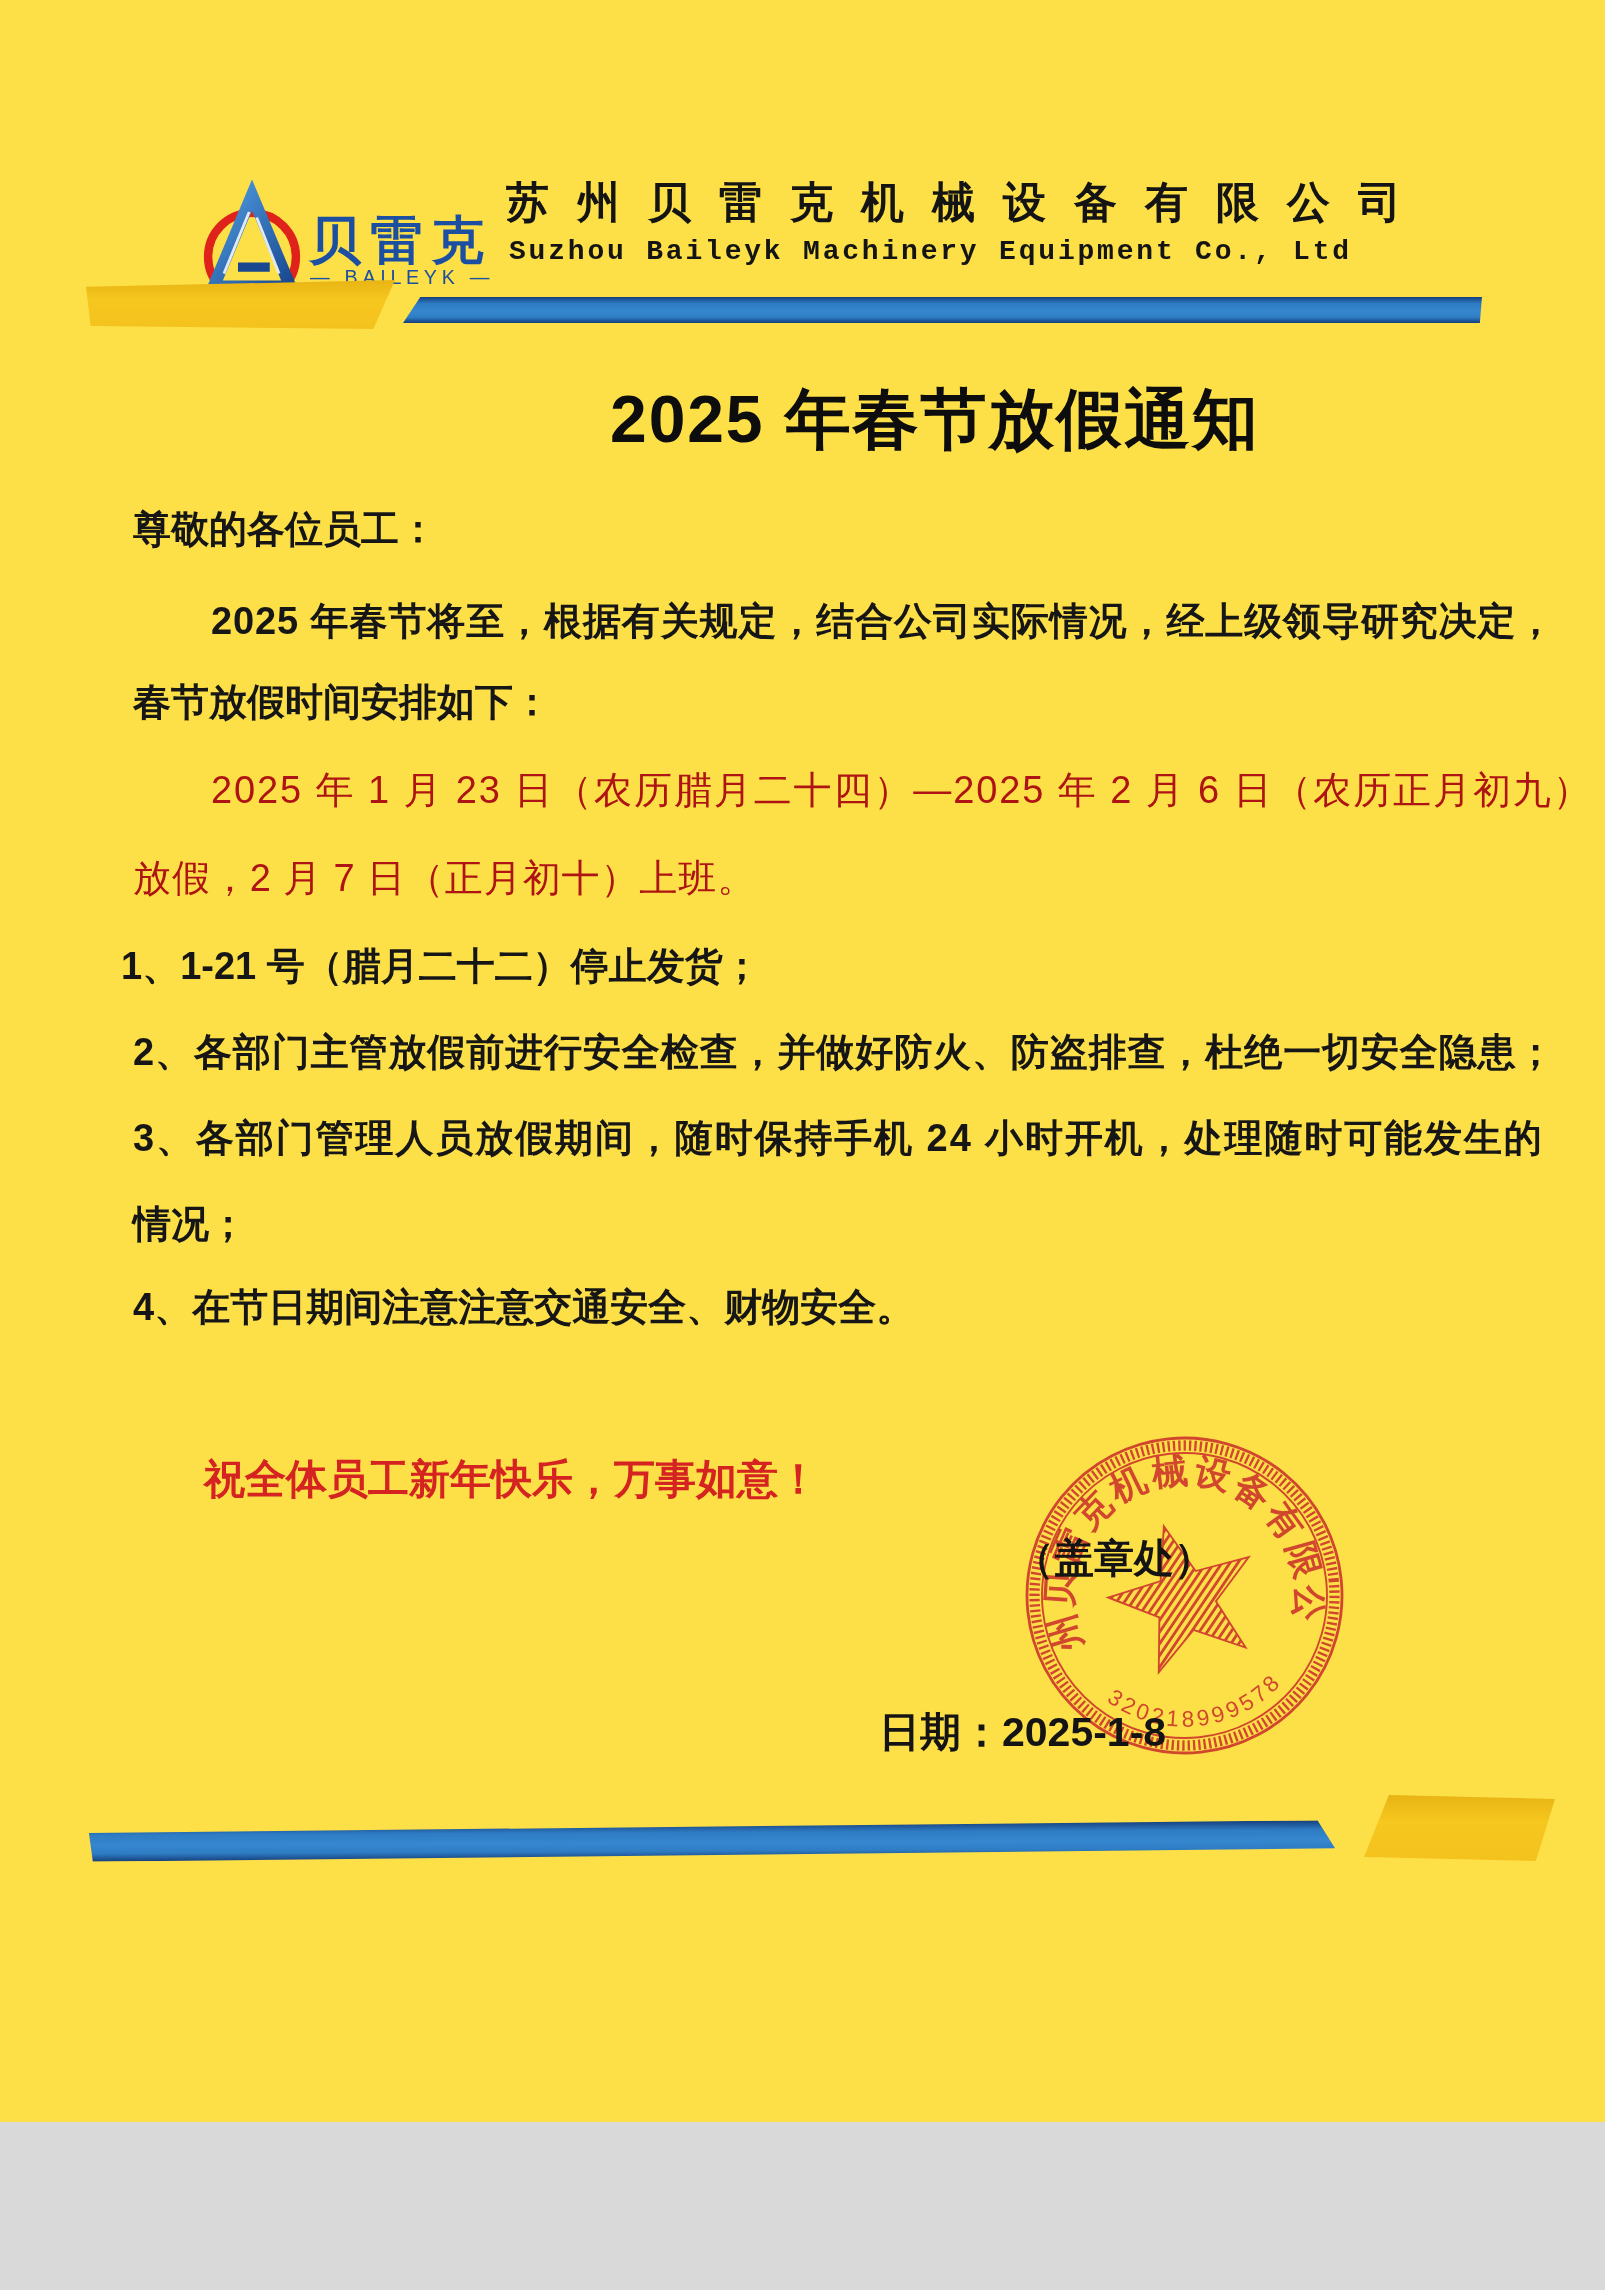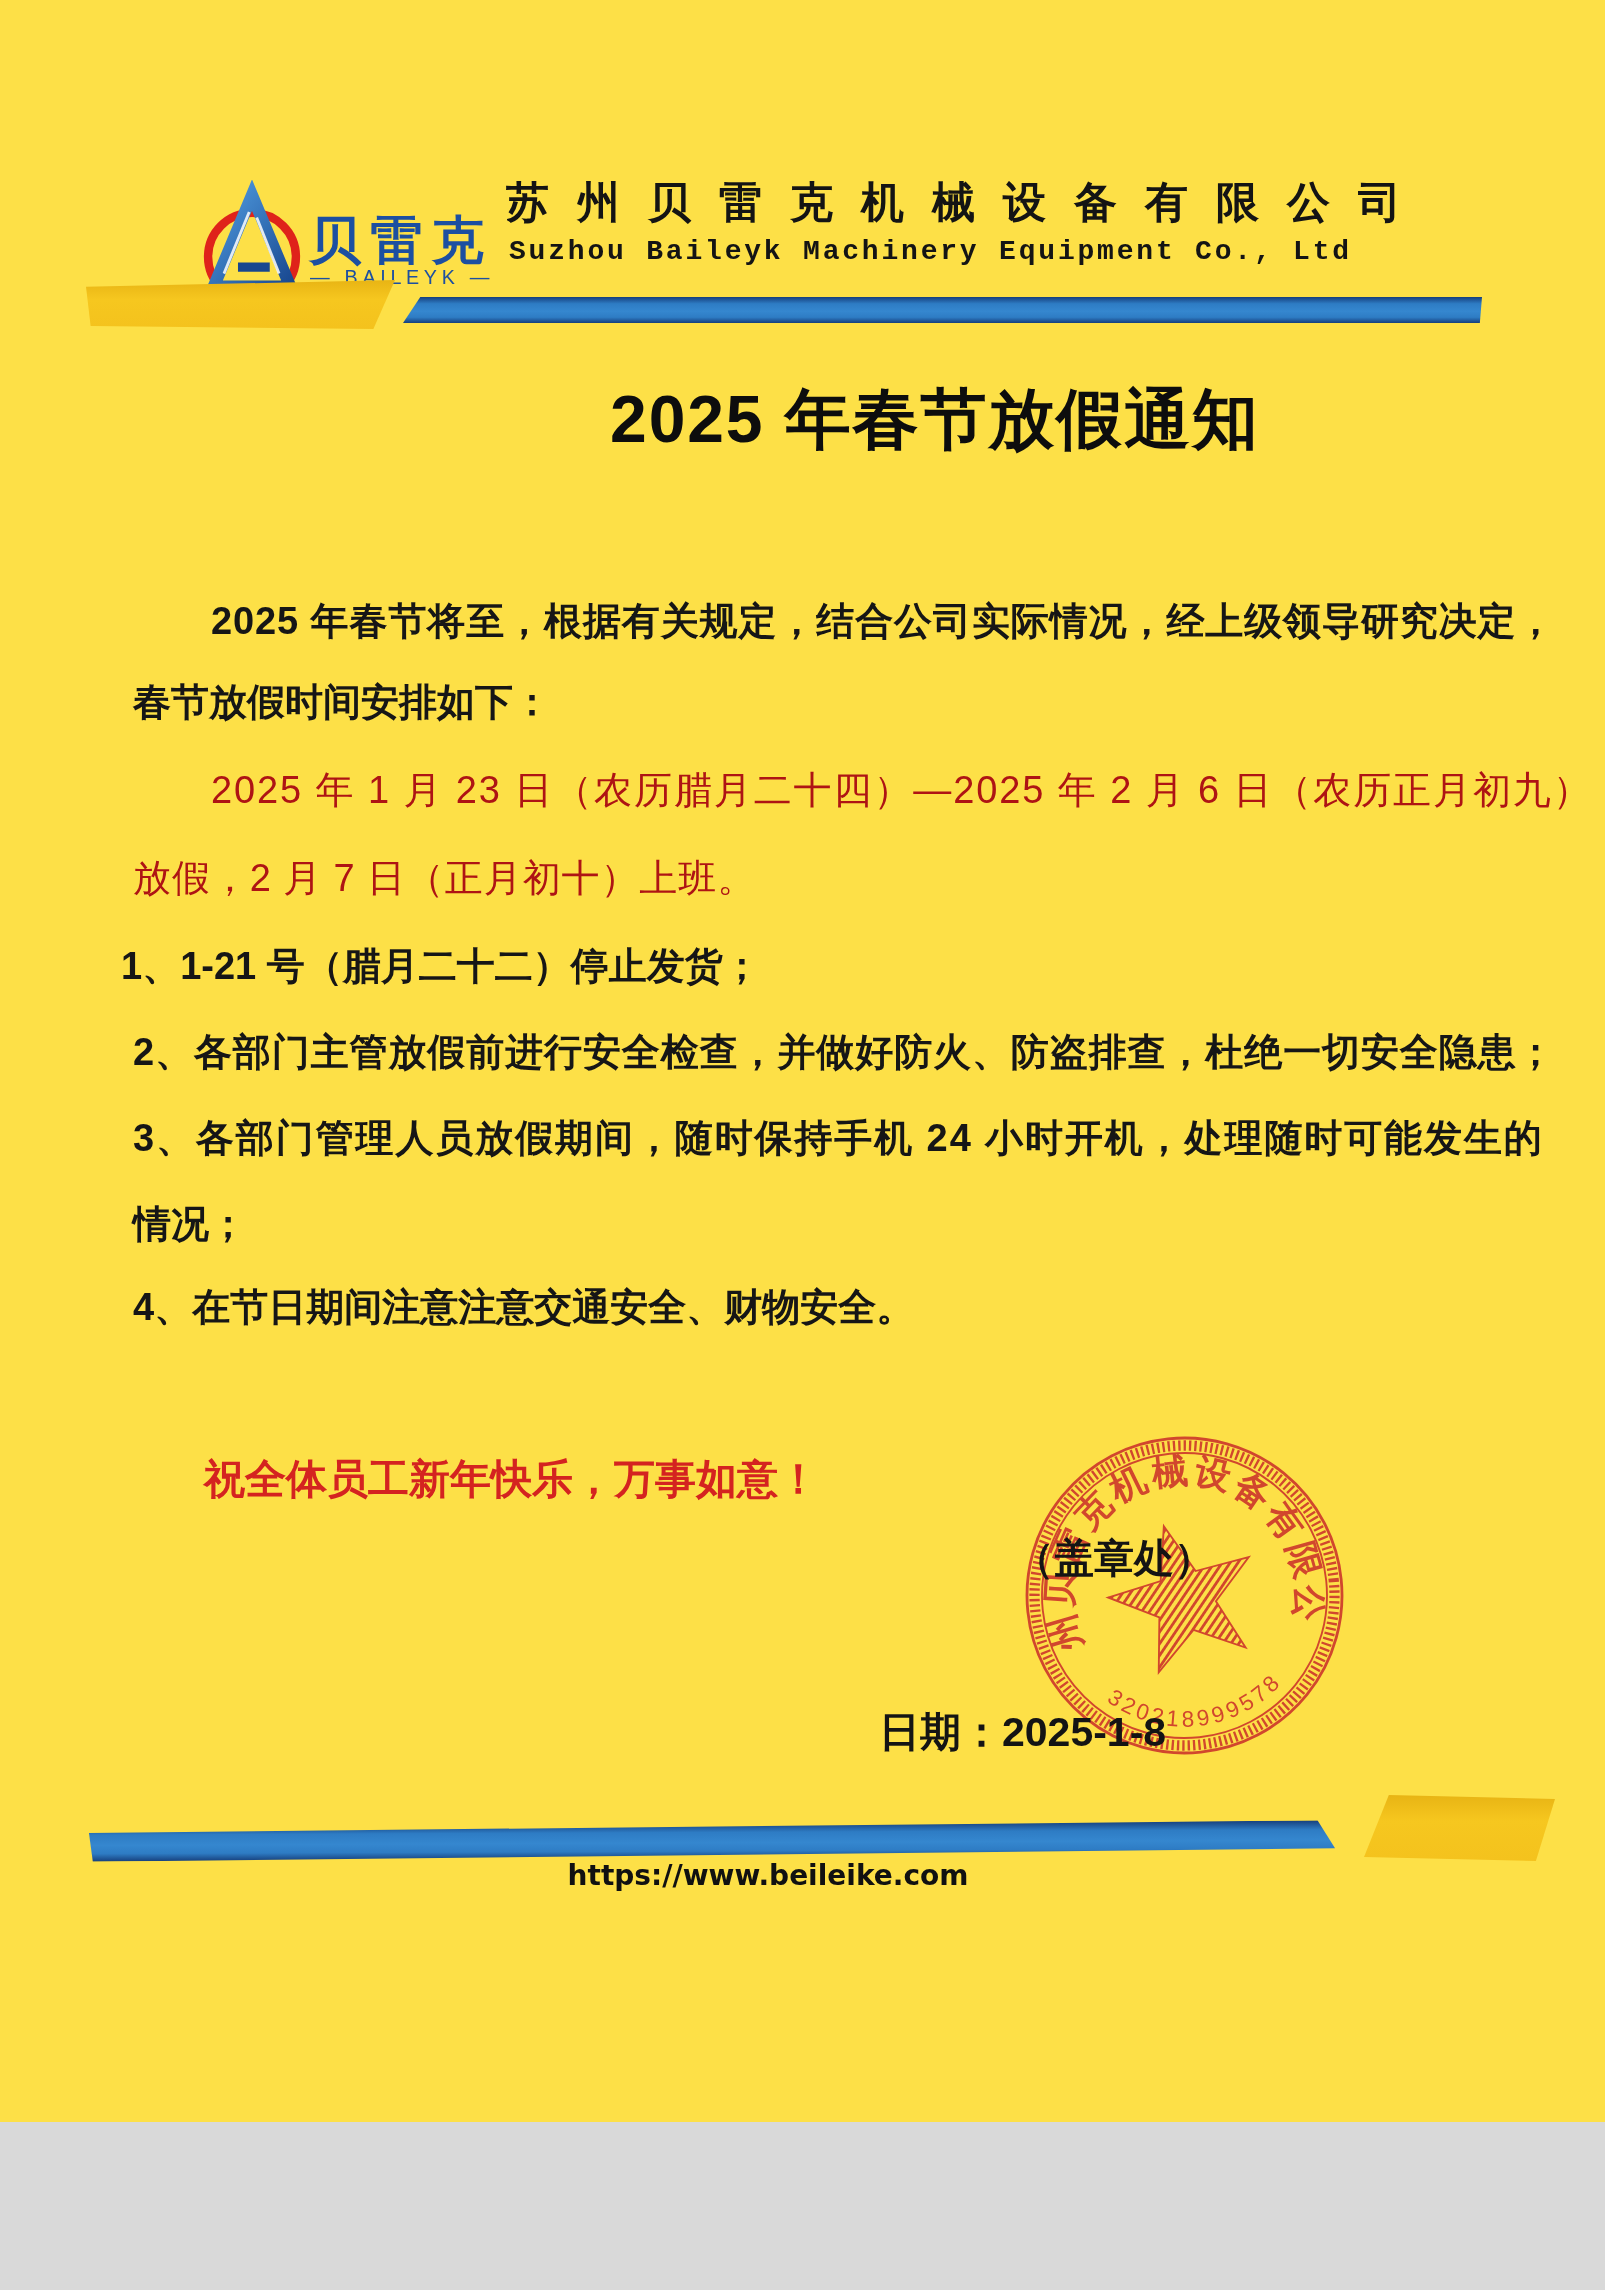--- a/index.html
+++ b/index.html
@@ -60,20 +60,21 @@
   <div class="abs logo-en">— BAILEYK —</div>
 
   <div class="abs company-cn">苏州贝雷克机械设备有限公司</div>
   <div class="abs company-en">Suzhou Baileyk Machinery Equipment Co., Ltd</div>
 
   <div class="bar bar-yellow hdr-yellow"></div>
   <div class="bar bar-blue hdr-blue"></div>
 
   <div class="abs doc-title">2025 年春节放假通知</div>
 
+  <div class="line" style="left:133px;top:504px;">尊敬的各位员工：</div>
 
   <div class="line" style="left:211px;top:596px;letter-spacing:0.9px;">2025 年春节将至，根据有关规定，结合公司实际情况，经上级领导研究决定，</div>
 
   <div class="line" style="left:133px;top:677px;">春节放假时间安排如下：</div>
 
   <div class="line red" style="left:211px;top:765px;letter-spacing:1.9px;">2025 年 1 月 23 日（农历腊月二十四）—2025 年 2 月 6 日（农历正月初九）</div>
 
   <div class="line red" style="left:133px;top:853px;letter-spacing:0.9px;">放假，2 月 7 日（正月初十）上班。</div>
 
   <div class="line" style="left:121px;top:941px;">1、1-21 号（腊月二十二）停止发货；</div>
@@ -109,16 +110,15 @@
         <textPath href="#arcTop" startOffset="50%" text-anchor="middle">苏州贝雷克机械设备有限公司</textPath>
       </text>
       <text font-family="Liberation Sans, sans-serif" font-size="24" fill="#cd372b" letter-spacing="4">
         <textPath href="#arcBot" startOffset="50%" text-anchor="middle">320218999578</textPath>
       </text>
     </g>
   </svg>
 
   <div class="bar bar-blue ftr-blue"></div>
   <div class="bar bar-yellow ftr-yellow"></div>
-  <div class="abs footer-url">https://www.beileike.com</div>
 
 </div>
 
 
 </body></html>

